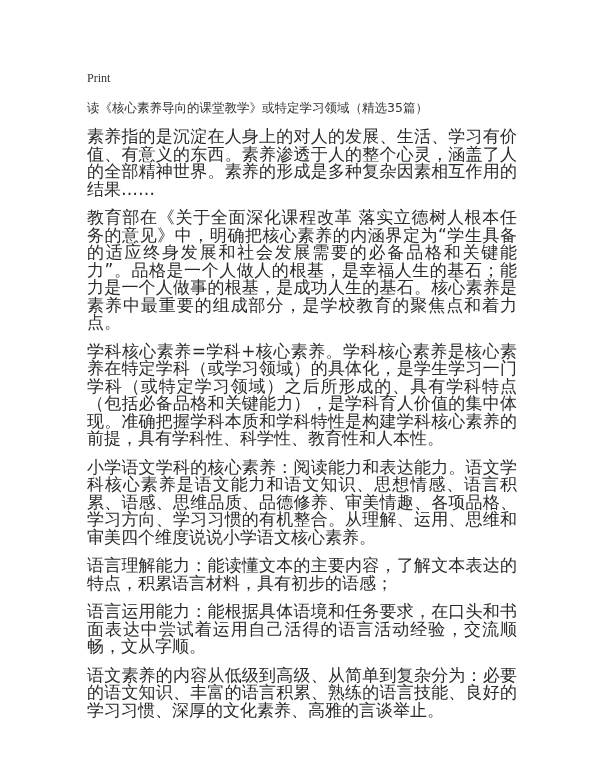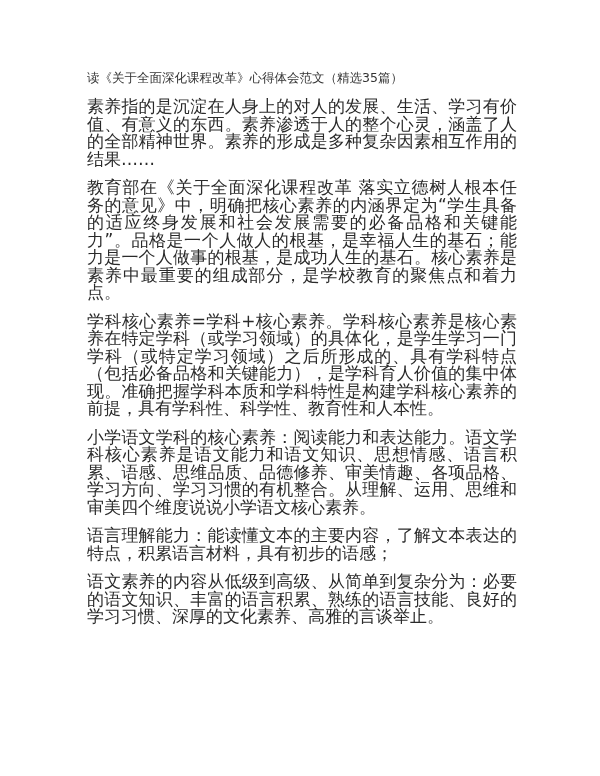--- a/index.html
+++ b/index.html
@@ -8,20 +8,22 @@
   .print-label { font-family: "Liberation Serif", serif; font-size: 12px; color: #333; height: 16px; line-height: 16px; margin-bottom: 14px; }
   .doc-title { font-family: "DejaVu Sans", sans-serif; font-size: 18px; font-weight: normal; text-align: center; margin: 0 0 12px 0; line-height: 22px; color: #111; letter-spacing: 0.5px; }
   .subtitle { font-family: "DejaVu Sans", sans-serif; font-size: 12.5px; color: #333; line-height: 16px; margin: 0 0 12px 0; }
   .section-heading { font-family: "DejaVu Sans", sans-serif; font-size: 12.5px; font-weight: bold; color: #111; line-height: 16px; margin: 0 0 10px 0; }
   .para { font-family: "DejaVu Sans", sans-serif; font-size: 17px; color: #2a2a2a; line-height: 17.5px; margin: 0 0 11px 0; text-align: justify; word-break: break-all; }
 </style>
 </head>
 <body>
 
 <div class="page">
-  <p class="subtitle">读《关于全面深化课程改革》心得体会范文（精选35篇）</p>
+  <div class="print-label">Print</div>
+  <p class="subtitle">读《核心素养导向的课堂教学》或特定学习领域（精选35篇）</p>
   <p class="para">素养指的是沉淀在人身上的对人的发展、生活、学习有价值、有意义的东西。素养渗透于人的整个心灵，涵盖了人的全部精神世界。素养的形成是多种复杂因素相互作用的结果……</p>
   <p class="para">教育部在《关于全面深化课程改革 落实立德树人根本任务的意见》中，明确把核心素养的内涵界定为“学生具备的适应终身发展和社会发展需要的必备品格和关键能力”。品格是一个人做人的根基，是幸福人生的基石；能力是一个人做事的根基，是成功人生的基石。核心素养是素养中最重要的组成部分，是学校教育的聚焦点和着力点。</p>
   <p class="para">学科核心素养=学科+核心素养。学科核心素养是核心素养在特定学科（或学习领域）的具体化，是学生学习一门学科（或特定学习领域）之后所形成的、具有学科特点（包括必备品格和关键能力），是学科育人价值的集中体现。准确把握学科本质和学科特性是构建学科核心素养的前提，具有学科性、科学性、教育性和人本性。</p>
   <p class="para">小学语文学科的核心素养：阅读能力和表达能力。语文学科核心素养是语文能力和语文知识、思想情感、语言积累、语感、思维品质、品德修养、审美情趣、各项品格、学习方向、学习习惯的有机整合。从理解、运用、思维和审美四个维度说说小学语文核心素养。</p>
   <p class="para">语言理解能力：能读懂文本的主要内容，了解文本表达的特点，积累语言材料，具有初步的语感；</p>
+  <p class="para">语言运用能力：能根据具体语境和任务要求，在口头和书面表达中尝试着运用自己活得的语言活动经验，交流顺畅，文从字顺。</p>
   <p class="para">语文素养的内容从低级到高级、从简单到复杂分为：必要的语文知识、丰富的语言积累、熟练的语言技能、良好的学习习惯、深厚的文化素养、高雅的言谈举止。</p>
 </div>
 
 </body></html>

